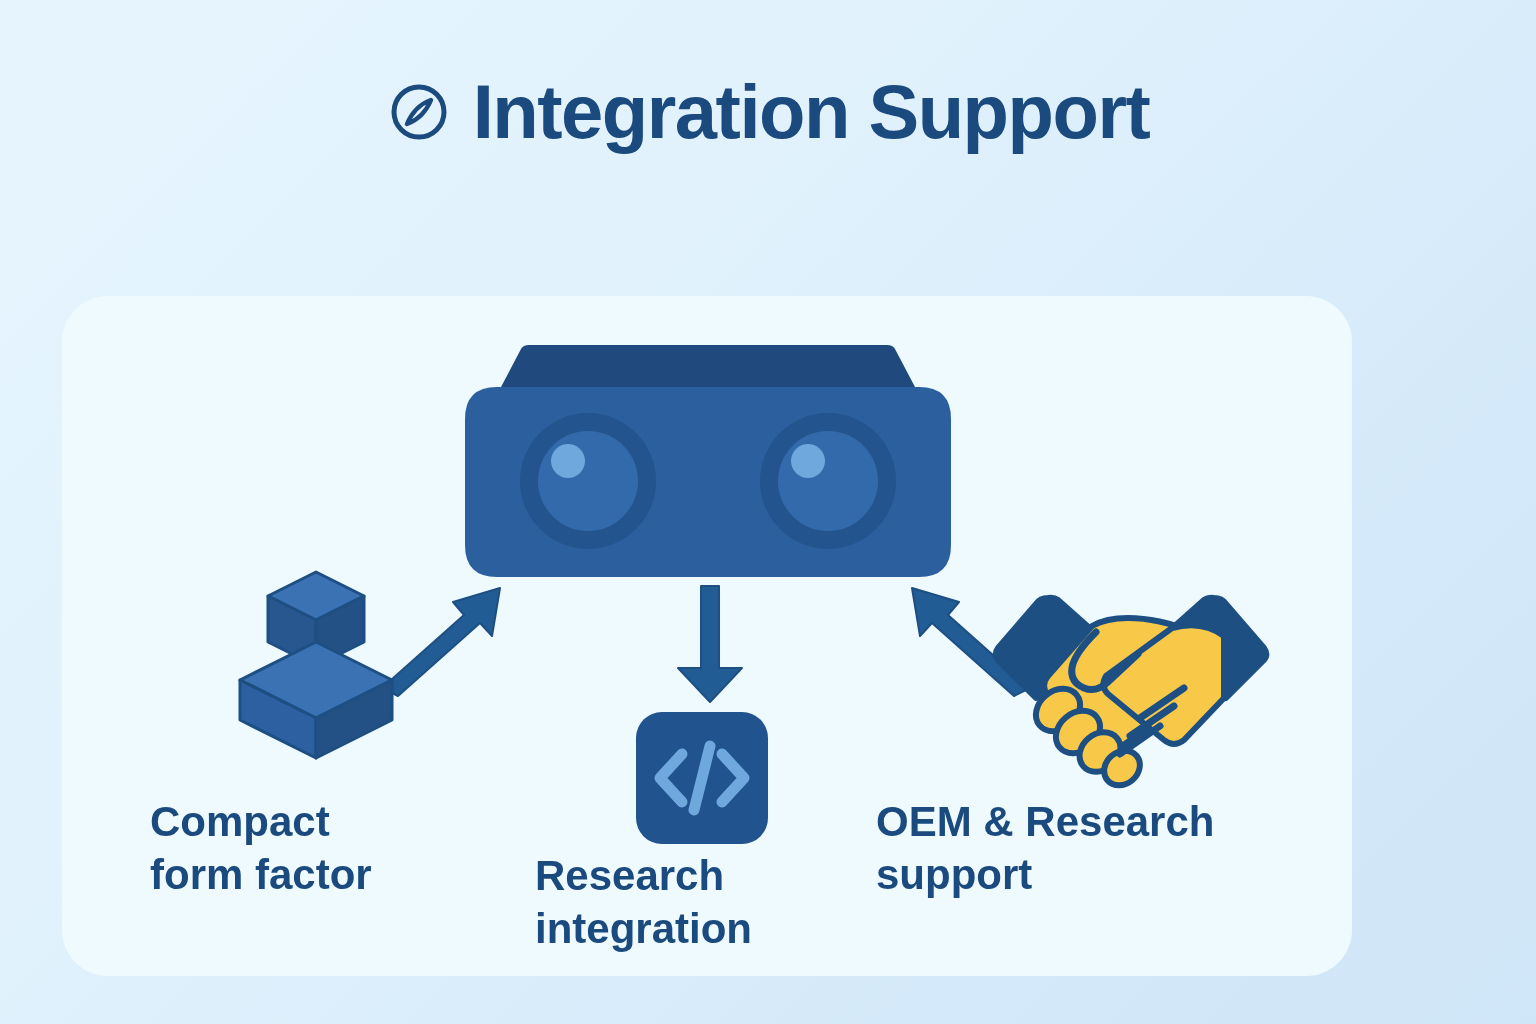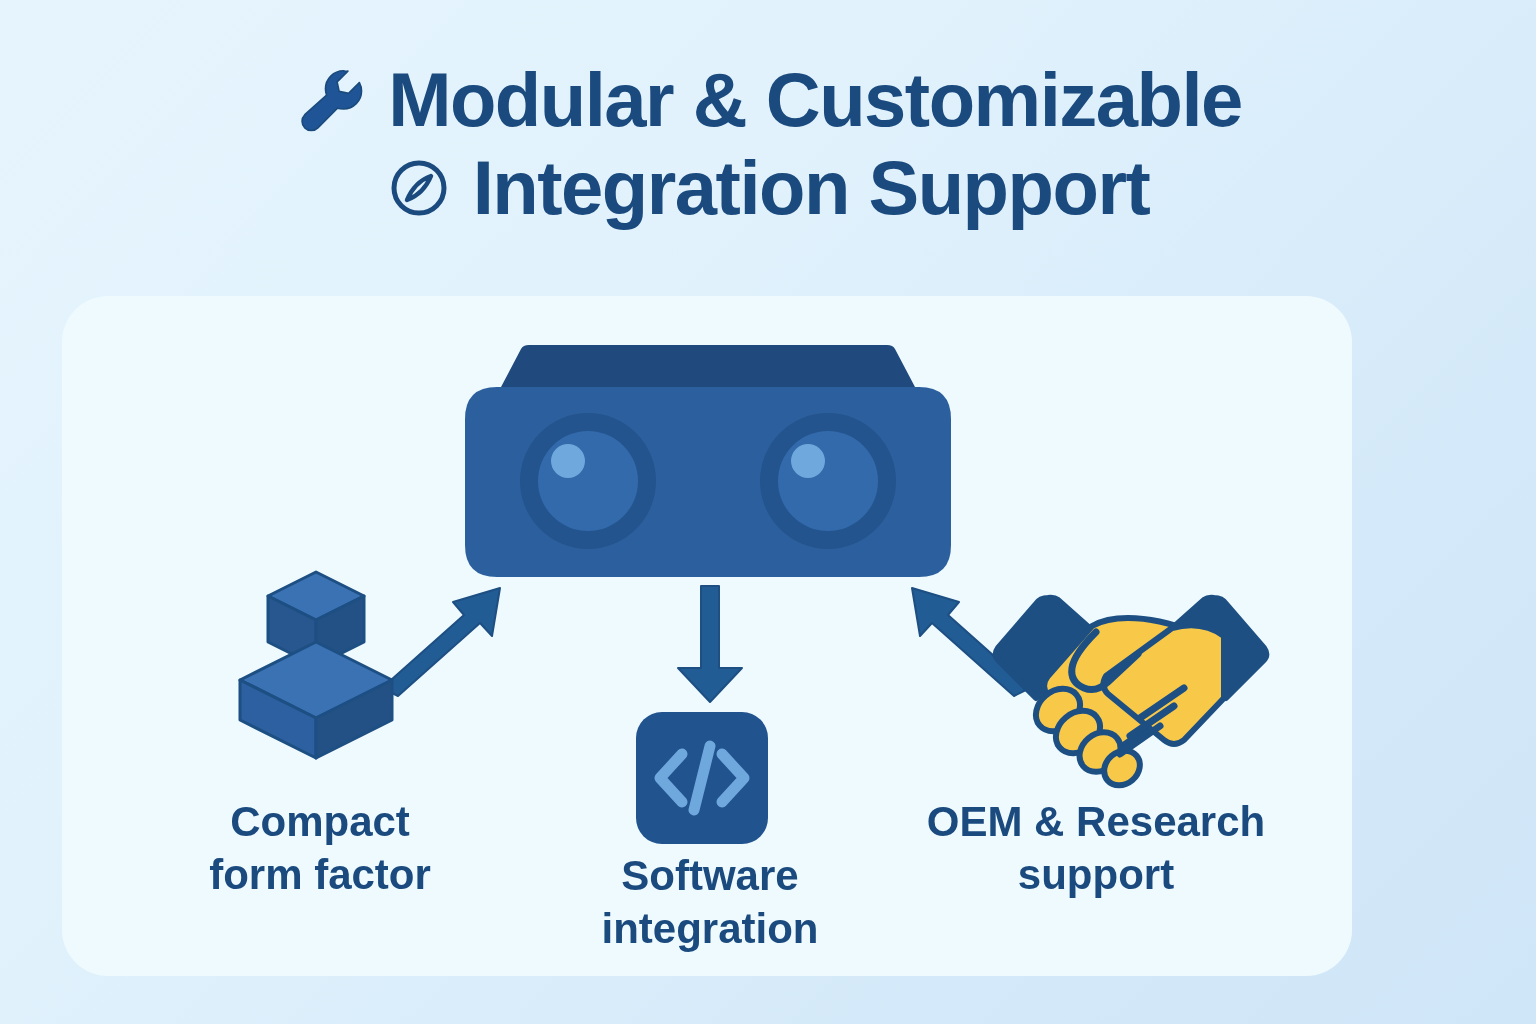--- a/index.html
+++ b/index.html
@@ -87,42 +87,34 @@
   .icon-code      { left: 634px; top: 710px; width: 136px; height: 136px; }
   .icon-handshake { left: 988px; top: 576px; width: 286px; height: 216px; }
 
   
   .feature-label {
     position: absolute;
     color: #1a4a7e;
     font-weight: 700;
     font-size: 42px;
     line-height: 1.25;
-    text-align: center;
+    text-align: left;
     white-space: pre-line;
   }
   .label-compact  { left: 150px;  top: 796px; width: 340px; }
   .label-software { left: 535px;  top: 850px; width: 350px; }
   .label-oem      { left: 876px;  top: 796px; width: 440px; }
 </style>
 </head>
 <body>
 
 <div id="stage">
 
   <div class="title-block">
 
-    <div class="title-line">
-      <span class="title-icon">
-        <svg width="72" height="72" viewBox="0 0 64 64">
-          <path d="M44 6c-8.8 0-16 7.2-16 16 0 2 .4 3.9 1 5.7L9.6 45.1a8.2 8.2 0 1 0 11.6 11.6L38.6 39.3c1.7.5 3.5.7 5.4.7 8.8 0 16-7.2 16-16 0-2.7-.7-5.3-1.9-7.5l-9.6 9.6-8.4-1.8-1.8-8.4 9.6-9.6C45.6 6.9 44.8 6 44 6z" fill="#1f5596" stroke="#1a4a7e" stroke-width="1.5" stroke-linejoin="round"></path>
-        </svg>
-      </span>
-      <span class="title-text">Modular &amp; Customizable</span>
-    </div>
 
     <div class="title-line second">
       <span class="title-icon">
         <svg width="64" height="64" viewBox="0 0 64 64">
           <circle cx="32" cy="32" r="25" fill="none" stroke="#1a4a7e" stroke-width="5"></circle>
           <path d="M44 20 C33 24 25 32 20 44 C31 40 39 32 44 20 Z" fill="none" stroke="#1a4a7e" stroke-width="4.5" stroke-linejoin="round"></path>
         </svg>
       </span>
       <span class="title-text">Integration Support</span>
     </div>
@@ -221,19 +213,19 @@
           <path d="M142 160 L186 130"></path>
           <path d="M132 178 L172 150"></path>
         </g>
       </g>
     </svg>
   </div>
 
   <div class="feature-label label-compact">Compact
 form factor</div>
 
-  <div class="feature-label label-software">Software
+  <div class="feature-label label-software">Research
 integration</div>
 
   <div class="feature-label label-oem">OEM &amp; Research
 support</div>
 
 </div>
 
 </body></html>

